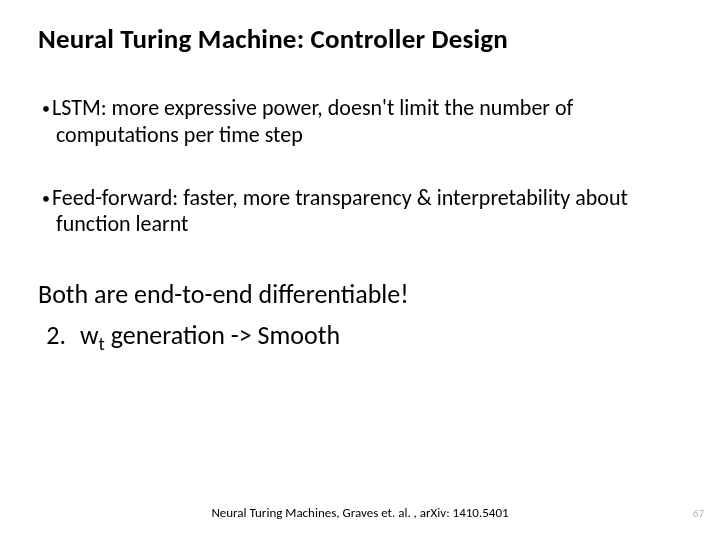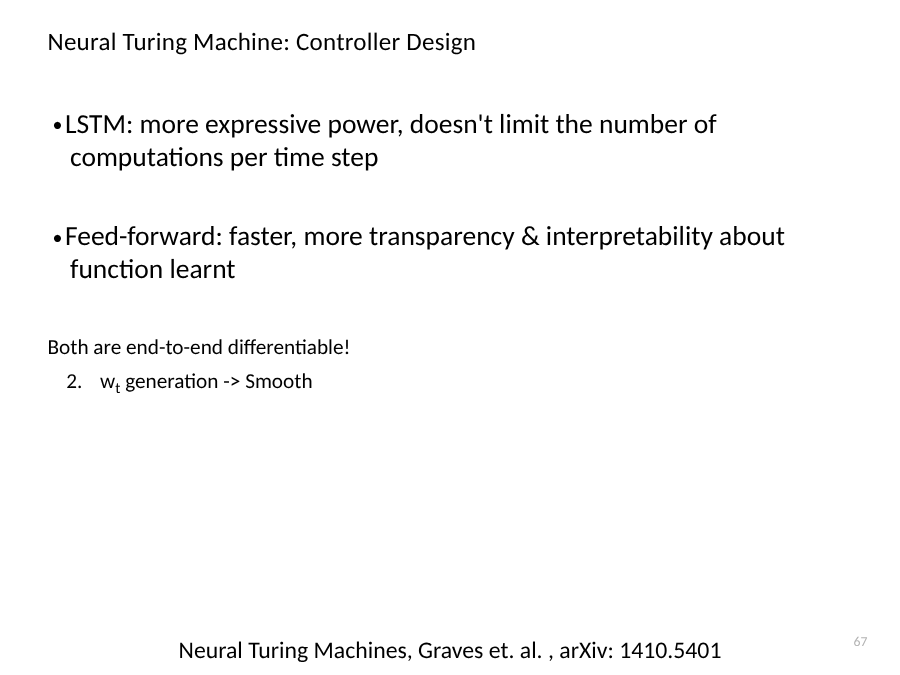--- a/index.html
+++ b/index.html
@@ -1,26 +1,26 @@
 <!DOCTYPE html>
 <html><head>
 <meta charset="utf-8">
 <style>
   * { margin: 0; padding: 0; box-sizing: border-box; }
   html, body { width: 720px; height: 540px; background: #fff; font-family: Calibri, "Segoe UI", Arial, sans-serif; color: #000; }
   .slide { position: relative; width: 720px; height: 540px; padding: 22px 38px 18px 38px; }
-  .title { font-size: 20px; font-weight: 400; margin-bottom: 40px; letter-spacing: 0.2px; }
+  .title { font-size: 27px; font-weight: 700; margin-bottom: 40px; letter-spacing: 0.2px; }
   .bullet { font-size: 22px; margin-bottom: 36px; padding-left: 18px; line-height: 1.22; }
   .bullet .dot { display: inline-block; width: 10px; margin-left: -14px; font-size: 16px; vertical-align: 1px; }
-  .block { font-size: 17px; line-height: 1.55; margin-top: 2px; }
+  .block { font-size: 26px; line-height: 1.55; margin-top: 2px; }
   .numitem .num { display: inline-block; width: 24px; text-align: right; margin-right: 14px; }
   .numitem { padding-left: 4px; }
   .sub { font-size: 0.72em; vertical-align: sub; }
-  .citation { position: absolute; bottom: 8px; left: 0; width: 100%; text-align: center; font-size: 19px; }
-  .pagenum { position: absolute; bottom: 20px; right: 26px; font-size: 11px; color: #b3b3b3; }
+  .citation { position: absolute; bottom: 20px; left: 0; width: 100%; text-align: center; font-size: 13px; }
+  .pagenum { position: absolute; bottom: 20px; right: 16px; font-size: 11px; color: #b3b3b3; }
 </style>
 </head>
 <body>
 
 <div class="slide">
   <div class="title">Neural Turing Machine: Controller Design</div>
 
   <div class="bullet">
     <span class="dot">•</span><span>LSTM: more expressive power, doesn't limit the number of computations per time step</span>
   </div>

